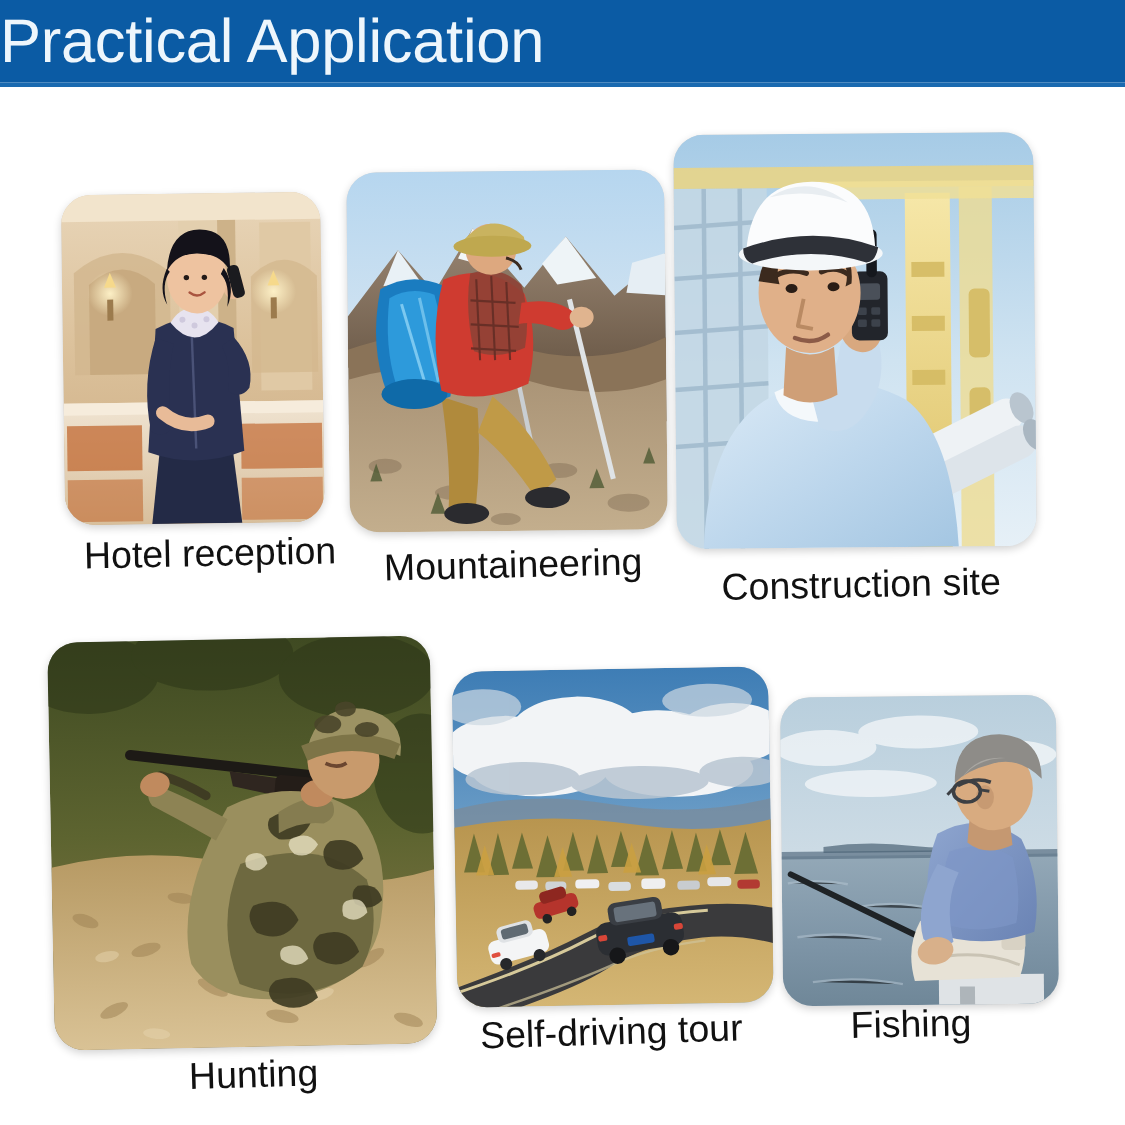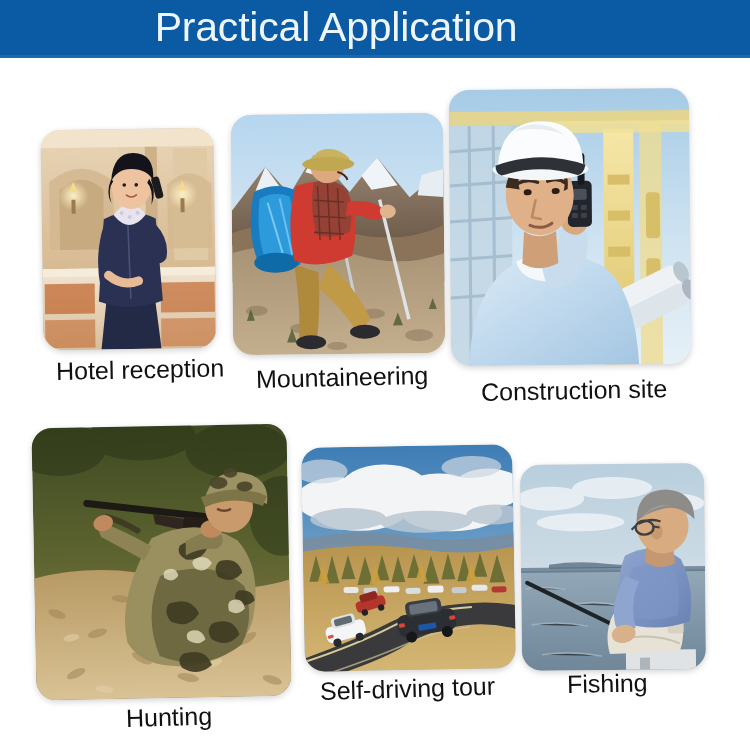--- a/index.html
+++ b/index.html
@@ -35,21 +35,20 @@
     top: 55px;
     width: 750px;
     height: 3px;
     background: #1a6ab0;
   }
   .header-title {
     position: absolute;
     left: 0;
     top: 1px;
     width: 672px;
-    text-align: center;
     color: #eef6fc;
     font-size: 41px;
     line-height: 53px;
     letter-spacing: -0.2px;
     font-weight: 400;
     white-space: nowrap;
     font-family: "Liberation Sans", sans-serif;
   }
 
   

